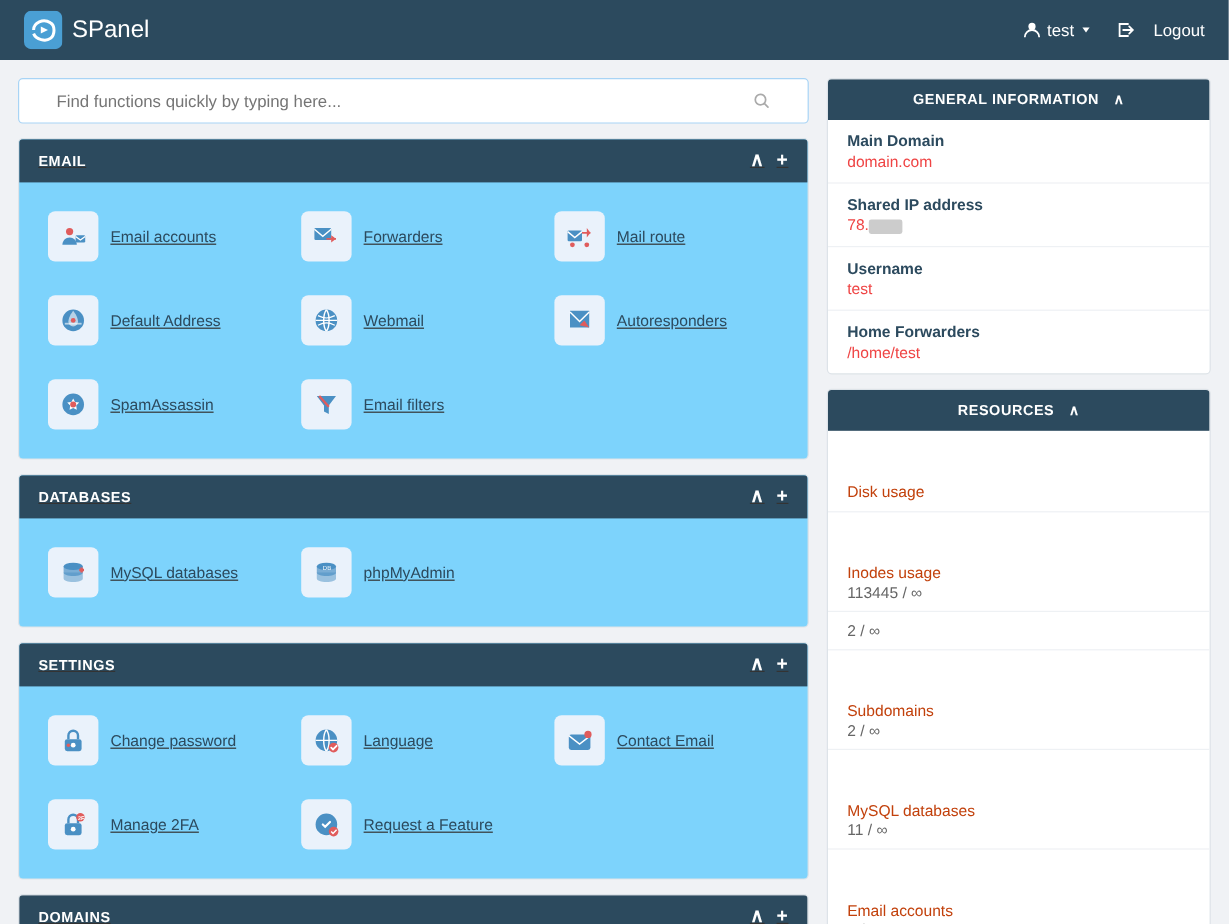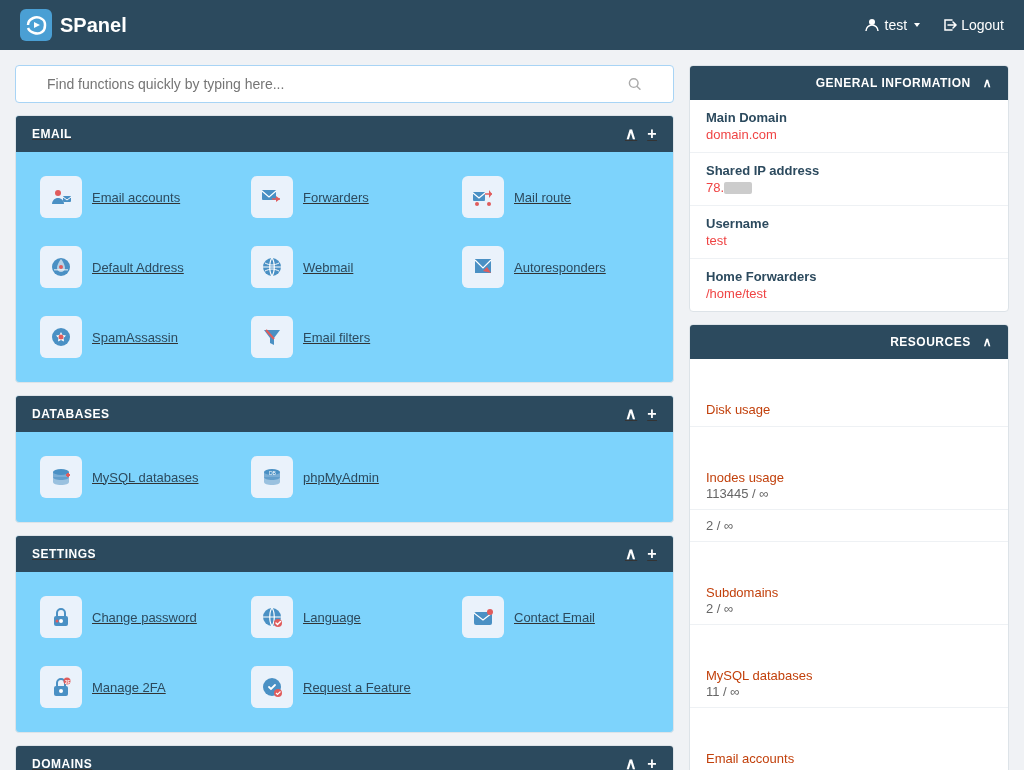--- a/index.html
+++ b/index.html
@@ -13,42 +13,42 @@
       align-items: center;
       justify-content: space-between;
       padding: 0 20px;
     }
     .header-logo {
       display: flex;
       align-items: center;
       gap: 8px;
       color: white;
       font-size: 20px;
-      font-weight: 700;
+      font-weight: 400;
     }
     .logo-icon {
       width: 32px;
       height: 32px;
     }
     .header-right {
       display: flex;
       align-items: center;
       gap: 20px;
       color: white;
     }
     .header-user {
       display: flex;
       align-items: center;
       gap: 5px;
       cursor: pointer;
     }
     .header-logout {
       display: flex;
       align-items: flex-start;
-      gap: 3px;
+      gap: 15px;
       cursor: pointer;
     }
 
     
     .main-layout {
       display: flex;
       gap: 0;
       padding: 15px;
       gap: 15px;
     }
@@ -152,21 +152,21 @@
       border: 1px solid #dde3e8;
       border-radius: 4px;
       overflow: hidden;
     }
     .info-card-header {
       background: #2c4a5e;
       color: white;
       padding: 10px 16px;
       display: flex;
       align-items: center;
-      justify-content: flex-end;
+      justify-content: center;
       font-size: 12px;
       font-weight: 600;
       letter-spacing: 0.5px;
       gap: 12px;
     }
     .info-row {
       padding: 10px 16px;
       border-bottom: 1px solid #eef1f4;
     }
     .info-row:last-child { border-bottom: none; }

